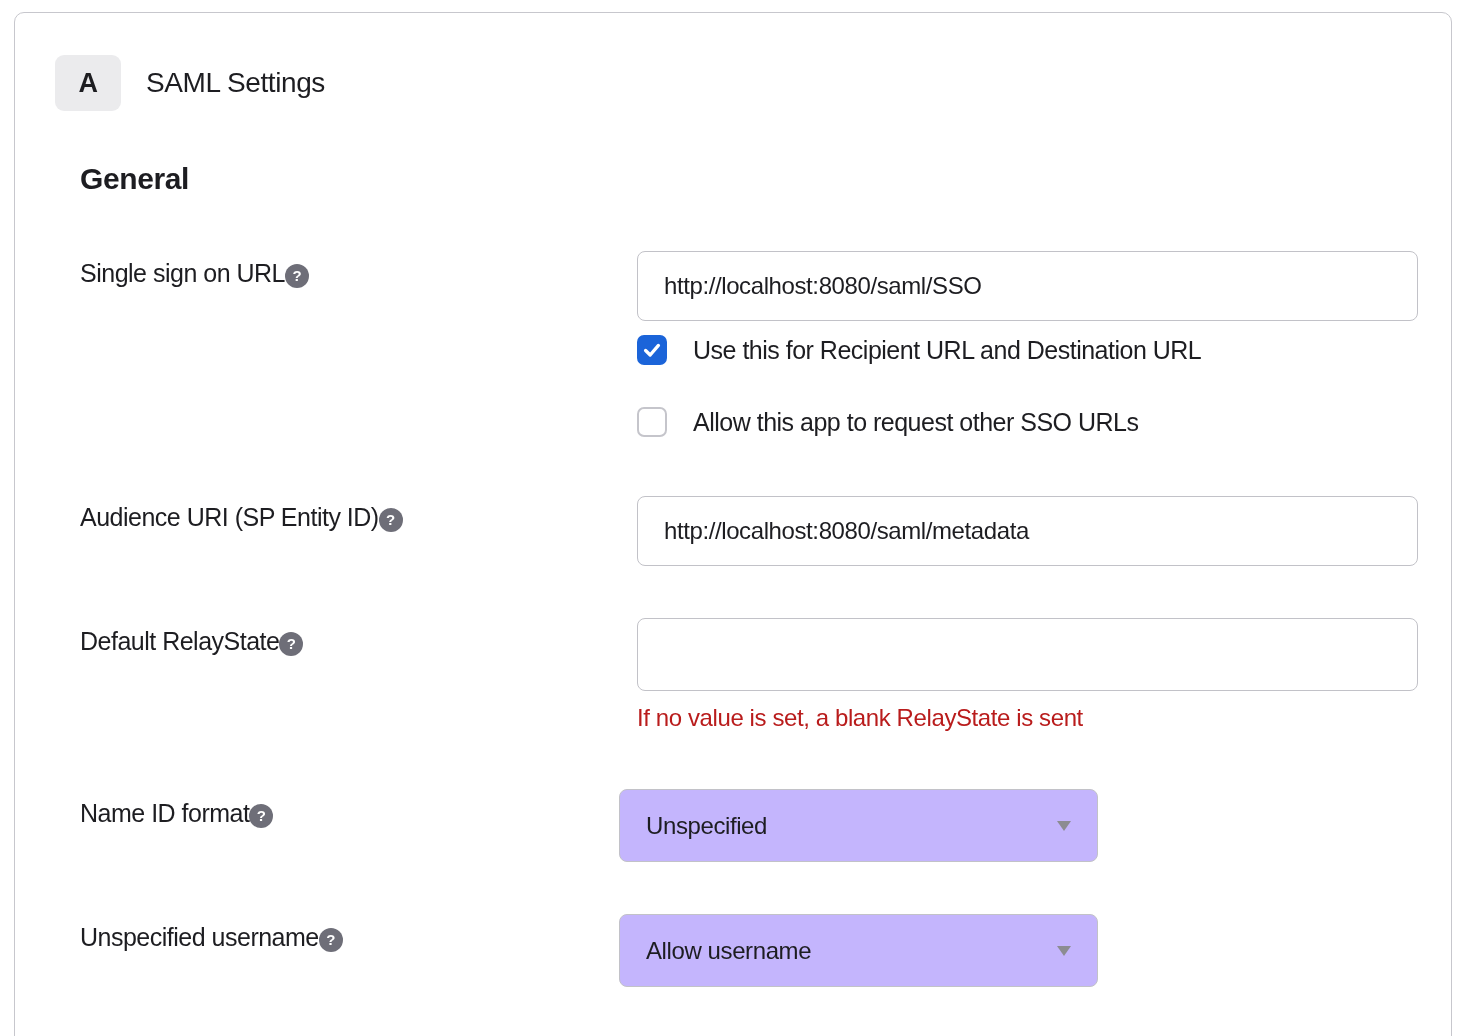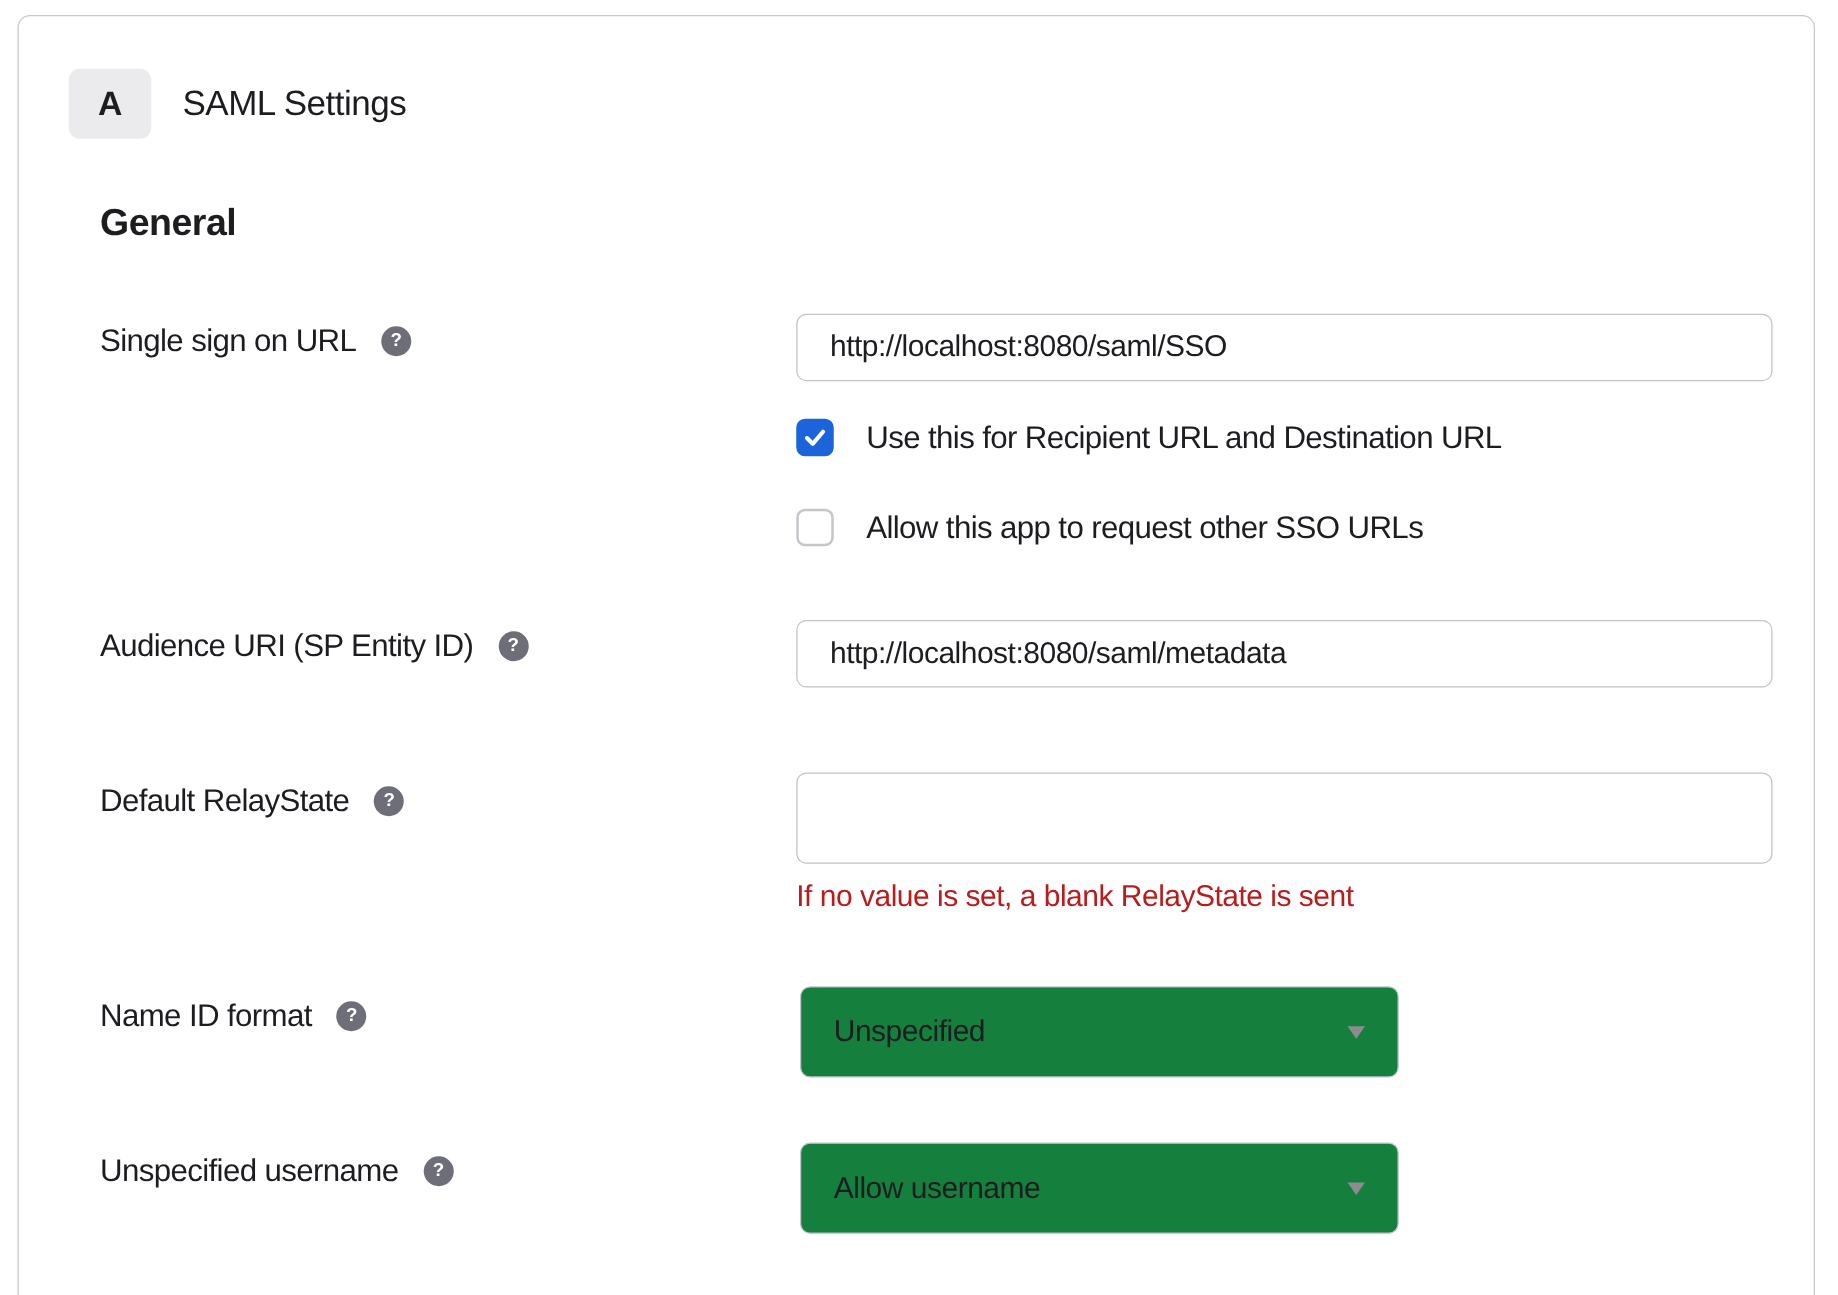--- a/index.html
+++ b/index.html
@@ -36,35 +36,35 @@
   }
   .section-heading {
     position: absolute; left: 65px; top: 149px;
     font-size: 30px; font-weight: 700; letter-spacing: -0.4px;
     line-height: 34px;
   }
 
   
   .field-label {
     position: absolute; left: 65px;
-    display: flex; align-items: center; gap: 20px;
+    display: flex; align-items: flex-end; 
     font-size: 25px; letter-spacing: -0.5px; line-height: 30px;
     color: #1d1d21; white-space: nowrap;
   }
   .help-icon {
     width: 24px; height: 24px; border-radius: 50%;
     background: #6e6e78; color: #ffffff;
     display: inline-flex; align-items: center; justify-content: center;
     font-size: 15px; font-weight: 700; letter-spacing: 0;
     cursor: pointer; flex: 0 0 auto;
   }
 
   
   .text-input {
-    position: absolute; left: 622px; width: 781px; height: 54px;
+    position: absolute; left: 622px; width: 781px; height: 70px;
     border: 1.5px solid #c2c2c8; border-radius: 8px;
     background: #ffffff;
     font-family: "Liberation Sans", "DejaVu Sans", sans-serif;
     font-size: 24px; letter-spacing: -0.4px; color: #1d1d21;
     padding: 0 26px; outline: none;
   }
 
   
   .checkbox-row { position: absolute; left: 622px; display: flex; align-items: center; gap: 26px; }
   .checkbox {
@@ -83,23 +83,23 @@
 
   
   .hint {
     position: absolute; left: 622px;
     font-size: 24px; letter-spacing: -0.4px; color: #b91c1c;
     line-height: 30px; white-space: nowrap;
   }
 
   
   .select {
-    position: absolute; left: 625px; width: 479px; height: 73px;
+    position: absolute; left: 604px; width: 479px; height: 73px;
     border: 1.5px solid #c2c2c8; border-radius: 8px;
-    background: #15803d; cursor: pointer;
+    background: #c4b5fd; cursor: pointer;
     display: flex; align-items: center; justify-content: space-between;
     padding: 0 26px;
   }
   .select-value { font-size: 24px; letter-spacing: -0.4px; color: #1d1d21; }
   .caret-down {
     width: 0; height: 0;
     border-left: 7px solid transparent;
     border-right: 7px solid transparent;
     border-top: 10px solid #8c8c92;
     flex: 0 0 auto;

